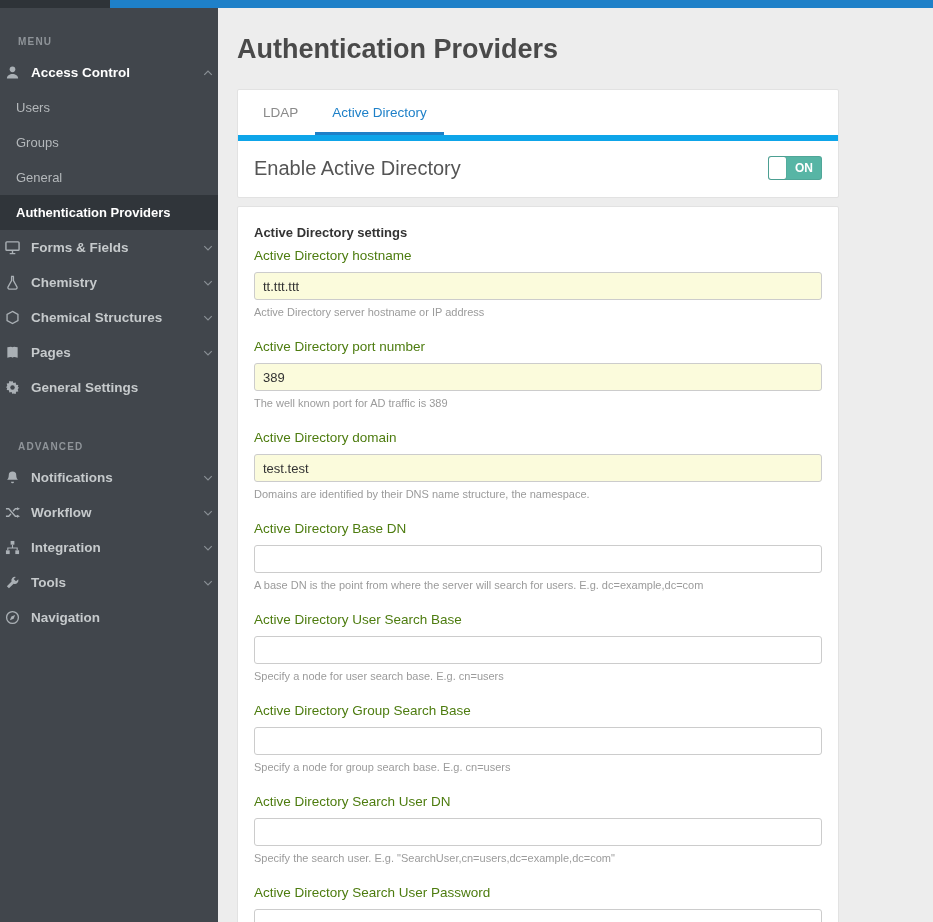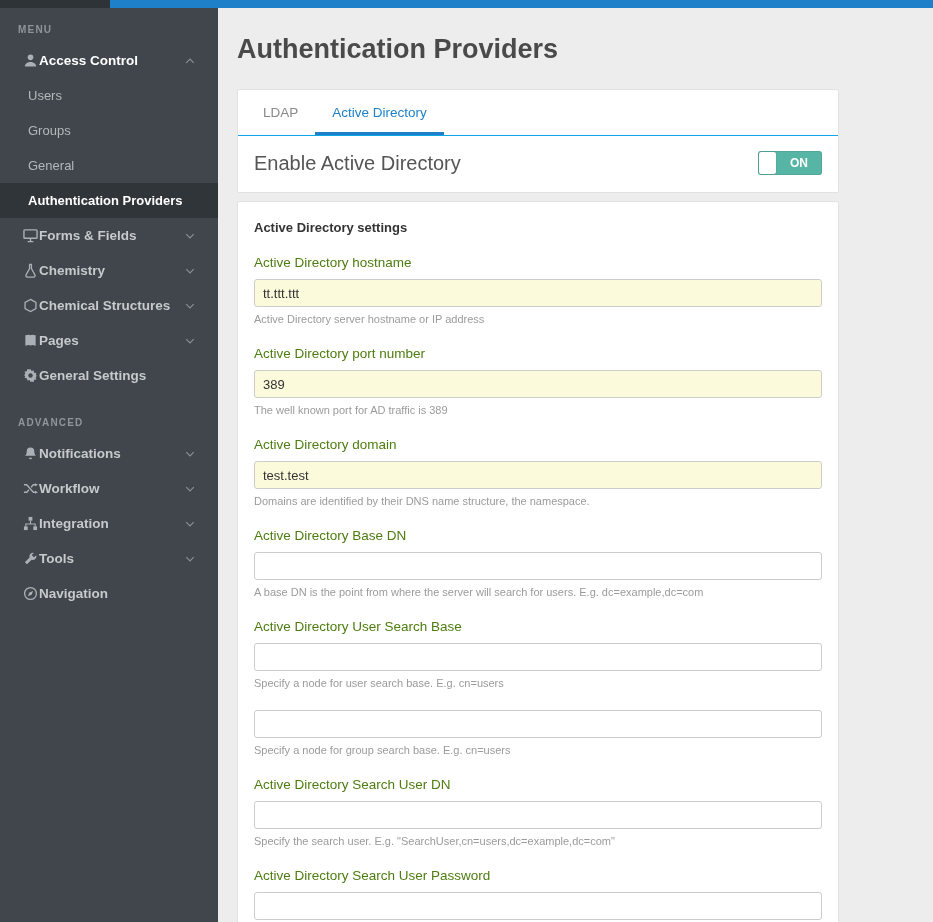--- a/index.html
+++ b/index.html
@@ -17,45 +17,45 @@
     font-family:"Liberation Sans","DejaVu Sans",sans-serif;
     background:#ededed;
   }
   
   .topbar{position:absolute;top:0;left:0;right:0;height:8px;display:flex;}
   .topbar .logo-strip{width:110px;background:var(--topbar_left);}
   .topbar .bar-rest{flex:1;background:var(--accent);}
 
   
   .sidebar{position:absolute;top:8px;left:0;bottom:0;width:218px;background:var(--sidebar);color:#c6cacc;}
-  .side-label{padding:16px 18px 8px;font-size:10px;font-weight:bold;letter-spacing:1.2px;color:#8f9499;}
+  .side-label{padding:16px 18px 8px;font-size:10px;font-weight:bold;letter-spacing:1.2px;color:#8f9499;margin-top:12px;}
   .side-label.advanced{padding-top:24px;}
-  .nav-item{display:flex;align-items:center;padding:0 22px;height:35px;font-size:13.5px;font-weight:600;color:#c6cacc;cursor:pointer;}
+  .nav-item{display:flex;align-items:center;gap:10px;padding:0 4px;height:35px;font-size:13.5px;font-weight:600;color:#c6cacc;cursor:pointer;}
   .nav-item.expanded{color:#ffffff;}
   .nav-item .icon{width:17px;display:inline-flex;justify-content:center;color:#aab0b5;flex:0 0 17px;}
   .nav-item .chev{margin-left:auto;color:#8a9095;display:inline-flex;}
-  .sub-item{display:flex;align-items:center;height:35px;padding:0 16px 0 28px;font-size:13px;color:#b4b8bb;cursor:pointer;}
+  .sub-item{display:flex;align-items:center;height:35px;padding:0 16px 0 16px;font-size:13px;color:#b4b8bb;cursor:pointer;}
   .sub-item.active{background:var(--sidebar_active);color:#ffffff;font-weight:700;}
   svg.ic{width:15px;height:15px;}
   svg.chv{width:12px;height:12px;}
 
   
   .main{position:absolute;left:218px;top:8px;right:0;bottom:0;padding:18px 0 0 19px;overflow:hidden;}
   .page-title{font-size:27px;font-weight:600;color:#4a4a4a;margin:8px 0 24px 0;}
   .card{width:602px;background:#ffffff;border:1px solid #e2e2e2;border-radius:2px;}
-  .tabs{display:flex;border-bottom:1px solid #0ea5e9;padding:0 8px;}
+  .tabs{display:flex;border-bottom:6px solid #0ea5e9;padding:0 8px;}
   .tab{padding:15px 17px 12px;font-size:13.5px;color:#8a8a8a;cursor:pointer;border-bottom:3px solid transparent;}
   .tab.active{color:var(--accent);border-bottom-color:var(--accent);}
   .enable-row{display:flex;align-items:center;justify-content:space-between;padding:15px 16px 17px;}
   .enable-title{font-size:20px;color:#555555;font-weight:400;}
-  .toggle{width:64px;height:24px;border-radius:3px;background:var(--toggle);position:relative;cursor:pointer;box-shadow:inset 0 0 0 1px rgba(0,0,0,.08);}
+  .toggle{width:54px;height:24px;border-radius:3px;background:var(--toggle);position:relative;cursor:pointer;box-shadow:inset 0 0 0 1px rgba(0,0,0,.08);}
   .toggle .knob{position:absolute;left:1px;top:1px;width:17px;height:22px;background:#fff;border-radius:2px;box-shadow:0 0 1px rgba(0,0,0,.4);}
   .toggle .on-label{position:absolute;left:18px;right:0;top:0;bottom:0;display:flex;align-items:center;justify-content:center;color:#fff;font-size:12px;font-weight:700;}
   .card.form-card{margin-top:8px;padding:16px 16px 24px;}
-  .section-title{font-size:13px;font-weight:700;color:#333;margin:2px 0 20px;}
+  .section-title{font-size:13px;font-weight:700;color:#333;margin:2px 0 8px;}
   .field{margin-bottom:21px;}
   .field .f-label{display:block;font-size:13.5px;color:#4d7c0f;margin-bottom:9px;}
   .field input{width:100%;height:28px;border:1px solid #cccccc;border-radius:3px;padding:0 8px;font-size:13px;color:#333;background:#fff;outline:none;}
   .field input.filled{background:var(--autofill);}
   .field .help{font-size:11px;color:#9b9b9b;margin-top:6px;}
 </style>
 </head>
 <body>
 
 <div class="topbar">
@@ -278,20 +278,21 @@
       <div class="help">A base DN is the point from where the server will search for users. E.g. dc=example,dc=com</div>
     </div>
 
     <div class="field">
       <label class="f-label">Active Directory User Search Base</label>
       <input type="text" value="" style="">
       <div class="help">Specify a node for user search base. E.g. cn=users</div>
     </div>
 
     <div class="field">
+      <label class="f-label">Active Directory Group Search Base</label>
       <input type="text" value="" style="">
       <div class="help">Specify a node for group search base. E.g. cn=users</div>
     </div>
 
     <div class="field">
       <label class="f-label">Active Directory Search User DN</label>
       <input type="text" value="" style="">
       <div class="help">Specify the search user. E.g. "SearchUser,cn=users,dc=example,dc=com"</div>
     </div>
 

